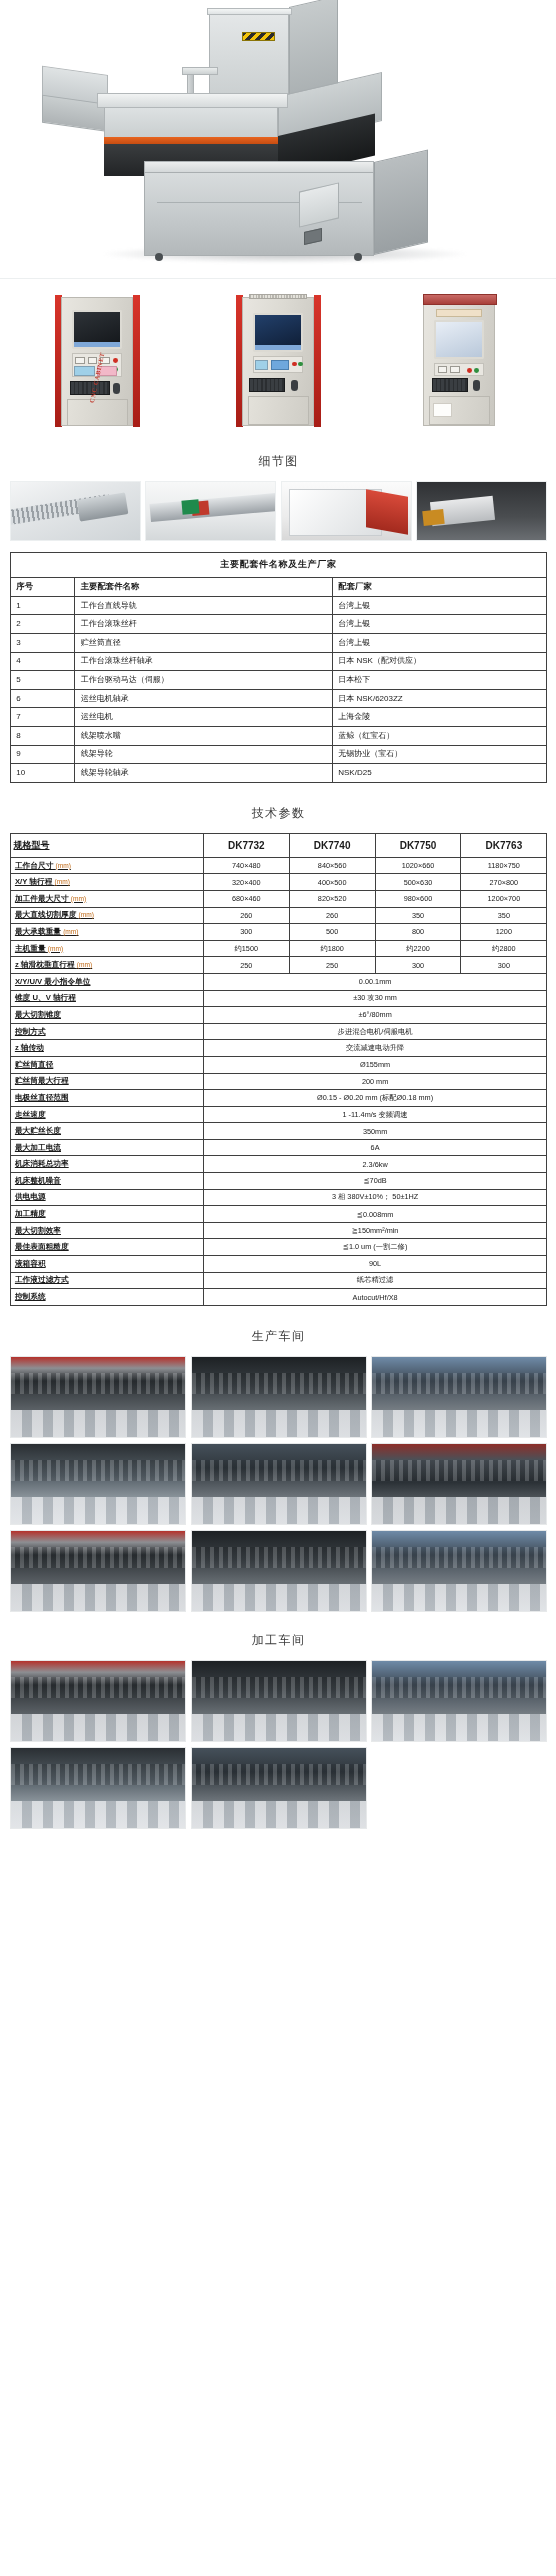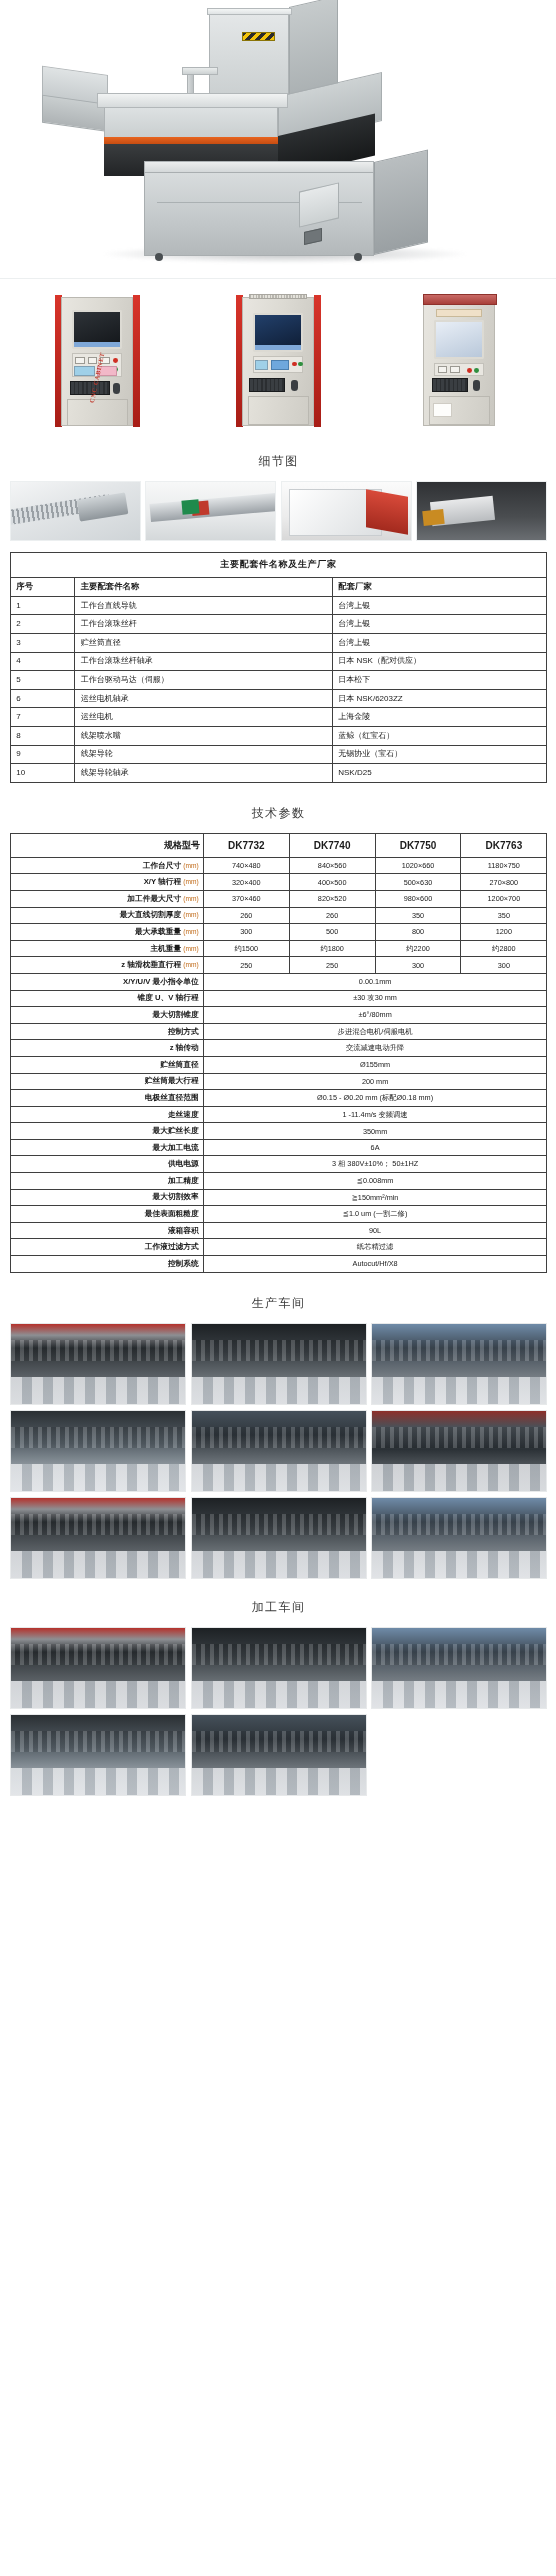--- a/index.html
+++ b/index.html
@@ -289,21 +289,21 @@
   }
   .parts-table .col-no{ width:12%; }
   .parts-table .col-name{ width:48%; }
   .parts-table .col-maker{ width:40%; }
   .parts-table .hdr td{ font-weight:bold; font-size:8.4px; }
 
   .spec-table td{
     padding:2.8px 4.2px; font-size:7.3px; color:#1a1a1a; text-align:center; height:14px;
   }
   .spec-table .rowlabel{
-    width:36%; font-weight:bold; font-size:7.7px; text-align:right;
+    width:36%; font-weight:bold; font-size:7.7px; text-align:left;text-decoration:underline;
   }
   .spec-table .unit{ color:#c06a18; font-weight:normal; font-size:6.6px; }
   .spec-table .modelhdr td{ font-weight:bold; font-size:10px; padding:4.9px 2.8px; }
   .spec-table .modelhdr .rowlabel{ font-size:9px; }
   .spec-table .val{ width:16%; }
 
   
   .gal{ padding:0 9.7px; }
   .gal-row{ display:flex; gap:4.9px; margin-bottom:4.9px; }
   .gal-cell{ flex:1; height:82px; position:relative; overflow:hidden; border:0.7px solid #e7e9ea; }
@@ -517,21 +517,21 @@
           </tr>
           <tr>
             <td class="rowlabel">X/Y 轴行程 <span class="unit">(mm)</span></td>
             <td class="val">320×400</td>
             <td class="val">400×500</td>
             <td class="val">500×630</td>
             <td class="val">270×800</td>
           </tr>
           <tr>
             <td class="rowlabel">加工件最大尺寸 <span class="unit">(mm)</span></td>
-            <td class="val">370×460</td>
+            <td class="val">680×460</td>
             <td class="val">820×520</td>
             <td class="val">980×600</td>
             <td class="val">1200×700</td>
           </tr>
           <tr>
             <td class="rowlabel">最大直线切割厚度 <span class="unit">(mm)</span></td>
             <td class="val">260</td>
             <td class="val">260</td>
             <td class="val">350</td>
             <td class="val">350</td>
@@ -593,20 +593,28 @@
             <td class="rowlabel">走丝速度</td>
             <td class="val" colspan="4">1 -11.4m/s 变频调速</td>
           </tr>
           <tr>
             <td class="rowlabel">最大贮丝长度</td>
             <td class="val" colspan="4">350mm</td>
           </tr>
           <tr>
             <td class="rowlabel">最大加工电流</td>
             <td class="val" colspan="4">6A</td>
+          </tr>
+          <tr>
+            <td class="rowlabel">机床消耗总功率</td>
+            <td class="val" colspan="4">2.3/6kw</td>
+          </tr>
+          <tr>
+            <td class="rowlabel">机床整机噪音</td>
+            <td class="val" colspan="4">≦70dB</td>
           </tr>
           <tr>
             <td class="rowlabel">供电电源</td>
             <td class="val" colspan="4">3 相 380V±10%； 50±1HZ</td>
           </tr>
           <tr>
             <td class="rowlabel">加工精度</td>
             <td class="val" colspan="4">≦0.008mm</td>
           </tr>
           <tr>

